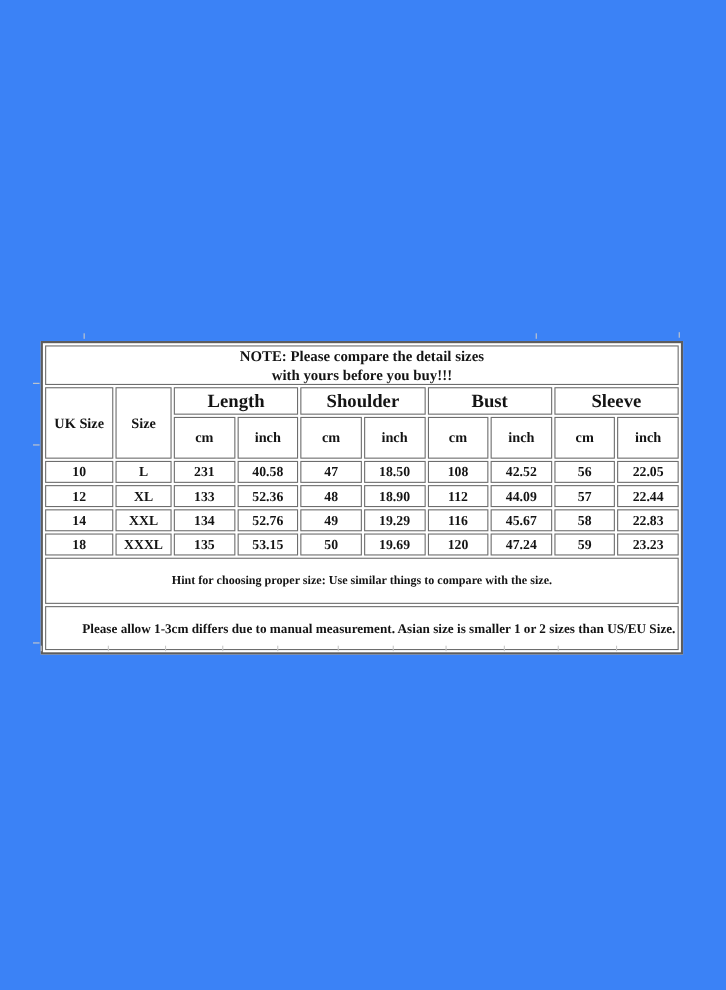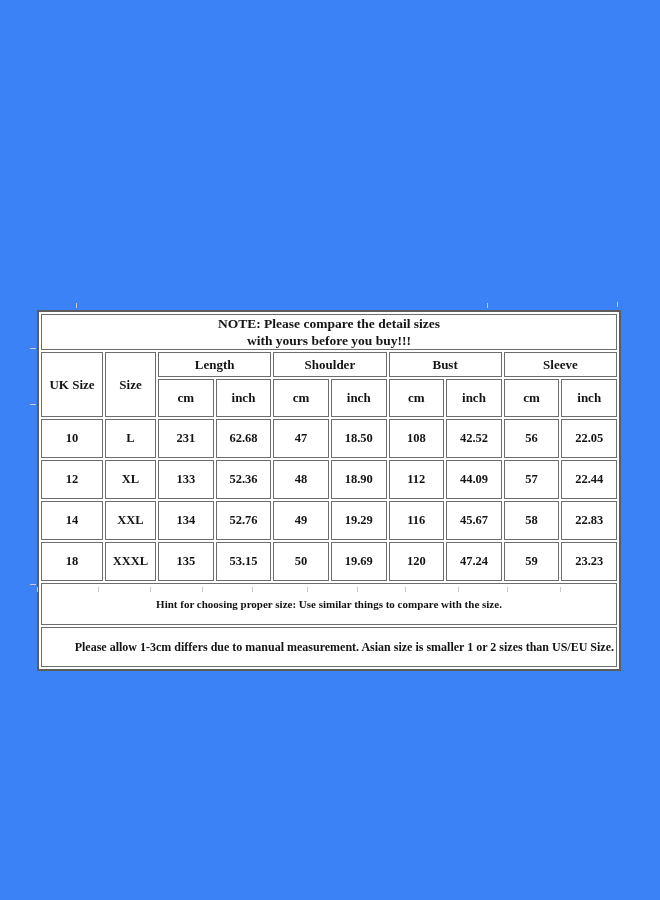--- a/index.html
+++ b/index.html
@@ -29,24 +29,24 @@
   }
   table.size-chart td {
     border: 1.5px solid #6d6d6d;
     background: #ffffff;
     vertical-align: middle;
     padding: 0 2px;
     overflow: hidden;
     white-space: nowrap;
   }
   td.note-cell     { height: 35px; font-size: 13.5px; line-height: 1.26; }
-  td.group-cell    { height: 25px; font-size: 13px; }
+  td.group-cell    { height: 25px; font-size: 17px; }
   td.span-head     { height: 50px; font-size: 13px; margin-left: 35px; } 
   td.unit-cell     { height: 38px; font-size: 13px; }
-  td.data-cell     { height: 39px; font-size: 12.5px; }
+  td.data-cell     { height: 20px; font-size: 12.5px; }
   td.hint-cell     { height: 42px; font-size: 11px; }
   td.disc-cell     { height: 40px; font-size: 12px; text-align: right; }
   
   .tick-v { position: absolute; width: 1px; height: 5px; background: #c9c9c9; }
   .tick-h { position: absolute; width: 6px; height: 1px; background: #c9c9c9; }
 </style>
 </head>
 <body>
 
 <div class="canvas">
@@ -86,21 +86,21 @@
         <td class="unit-cell">inch</td>
         <td class="unit-cell">cm</td>
         <td class="unit-cell">inch</td>
         <td class="unit-cell">cm</td>
         <td class="unit-cell">inch</td>
       </tr>
       <tr>
         <td class="data-cell">10</td>
         <td class="data-cell">L</td>
         <td class="data-cell">231</td>
-        <td class="data-cell">62.68</td>
+        <td class="data-cell">40.58</td>
         <td class="data-cell">47</td>
         <td class="data-cell">18.50</td>
         <td class="data-cell">108</td>
         <td class="data-cell">42.52</td>
         <td class="data-cell">56</td>
         <td class="data-cell">22.05</td>
       </tr>
       <tr>
         <td class="data-cell">12</td>
         <td class="data-cell">XL</td>

